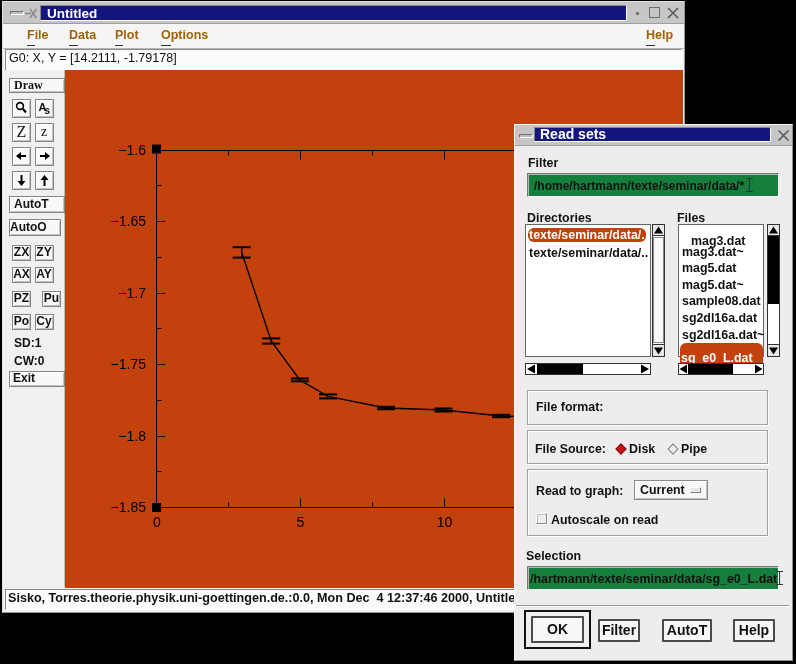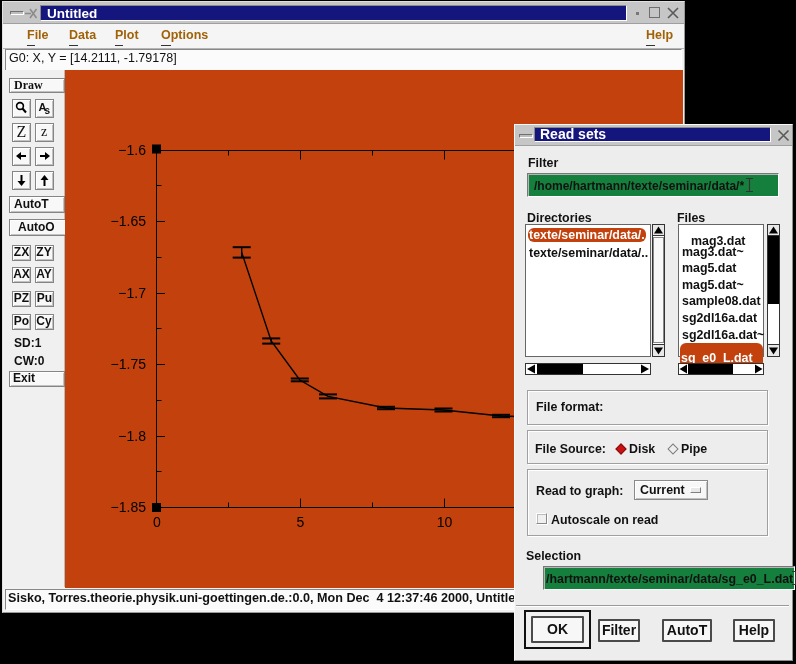--- a/index.html
+++ b/index.html
@@ -109,27 +109,27 @@
         <path d="M4.5 9 L8.5 14 L12.5 9 Z" fill="#000"></path>
       </svg>
     </div>
   <div class="abs tbtn" style="left:31.5px;top:169px;width:17px;height:17px;">
     <svg width="17" height="17" style="position:absolute;left:0;top:0;">
         <path d="M8.5 7 V14" stroke="#000" stroke-width="2"></path>
         <path d="M4.5 8 L8.5 3 L12.5 8 Z" fill="#000"></path>
       </svg>
     </div>
   <div class="abs tbtn" style="left:6px;top:194px;width:50px;height:15px;line-height:14px;text-align:left;padding-left:4px;">AutoT</div>
-  <div class="abs tbtn" style="left:6px;top:217px;width:50px;height:15px;line-height:14px;text-align:left;padding-left:8px;">AutoO</div>
+  <div class="abs tbtn" style="left:6px;top:217px;width:50px;height:15px;line-height:14px;text-align:left;padding-left:0;">AutoO</div>
   <div class="abs tbtn" style="left:9px;top:243px;width:17px;height:14px;line-height:13px;">ZX</div>
   <div class="abs tbtn" style="left:31.5px;top:243px;width:17px;height:14px;line-height:13px;">ZY</div>
   <div class="abs tbtn" style="left:9px;top:265px;width:17px;height:14px;line-height:13px;">AX</div>
   <div class="abs tbtn" style="left:31.5px;top:265px;width:17px;height:14px;line-height:13px;">AY</div>
   <div class="abs tbtn" style="left:9px;top:289px;width:17px;height:14px;line-height:13px;">PZ</div>
-  <div class="abs tbtn" style="left:32px;top:289px;width:17px;height:14px;line-height:13px;">Pu</div>
+  <div class="abs tbtn" style="left:39px;top:289px;width:17px;height:14px;line-height:13px;">Pu</div>
   <div class="abs tbtn" style="left:9px;top:312px;width:17px;height:14px;line-height:13px;">Po</div>
   <div class="abs tbtn" style="left:31.5px;top:312px;width:17px;height:14px;line-height:13px;">Cy</div>
   <div class="abs" style="left:11px;top:334px;font-size:12px;font-weight:bold;color:#111;">SD:1</div>
   <div class="abs" style="left:11px;top:352px;font-size:12px;font-weight:bold;color:#111;">CW:0</div>
   <div class="abs tbtn" style="left:6px;top:369px;width:51px;height:14px;line-height:13px;text-align:left;padding-left:3px;">Exit</div>
   <div class="abs" id="canvas">
   <svg width="618" height="518" viewBox="0 0 618 518" style="position:absolute;left:0;top:0;">
 
     <g stroke="#000" stroke-width="1" fill="none">
       <line x1="91" y1="80.5" x2="618" y2="80.5"></line>
@@ -279,21 +279,21 @@
   <div class="abs frame" style="left:12px;top:344px;width:239px;height:65px;"></div>
   <div class="abs dlabel" style="left:21px;top:359px;">Read to graph:</div>
   <div class="abs obtn" style="left:119px;top:355px;width:72px;height:18px;">
     <div class="abs dlabel" style="left:5px;top:2px;">Current</div>
     <div class="odash" style="right:6px;top:6px;"></div>
   </div>
   <div class="abs" style="left:21px;top:388px;width:9px;height:9px;background:#f0f0f0;border:1px solid #888;border-top-color:#fff;border-left-color:#fff;box-shadow:1px 1px 0 #fff,inset 1px 1px 0 #bbb;"></div>
   <div class="abs dlabel" style="left:36px;top:388px;">Autoscale on read</div>
 
   <div class="abs dlabel" style="left:11px;top:424px;">Selection</div>
-  <div class="abs tfield" style="left:28px;top:441px;width:250px;height:22px;">
+  <div class="abs tfield" style="left:12px;top:441px;width:250px;height:22px;">
     <div class="ftext" style="left:2px;top:5px;">/hartmann/texte/seminar/data/sg_e0_L.dat</div>
     <svg class="abs" style="left:247px;top:3px;" width="9" height="16">
         <path d="M1 1.5 H8 M4.5 1.5 V14.5 M1 14.5 H8" stroke="#333" stroke-width="1.1" fill="none"></path>
       </svg>
   </div>
 
   <div class="abs" style="left:1px;top:480px;width:273px;height:0;border-top:1px solid #9a9a9a;border-bottom:1px solid #fff;"></div>
   <div class="abs" style="left:9px;top:485px;width:63px;height:35px;border:2px solid #111;background:#f0f0f0;"></div>
   <div class="abs pbtn" style="left:16px;top:491px;width:49px;height:23px;line-height:22px;">OK</div>
   <div class="abs pbtn" style="left:83px;top:494px;width:38px;height:19px;line-height:18px;">Filter</div>

